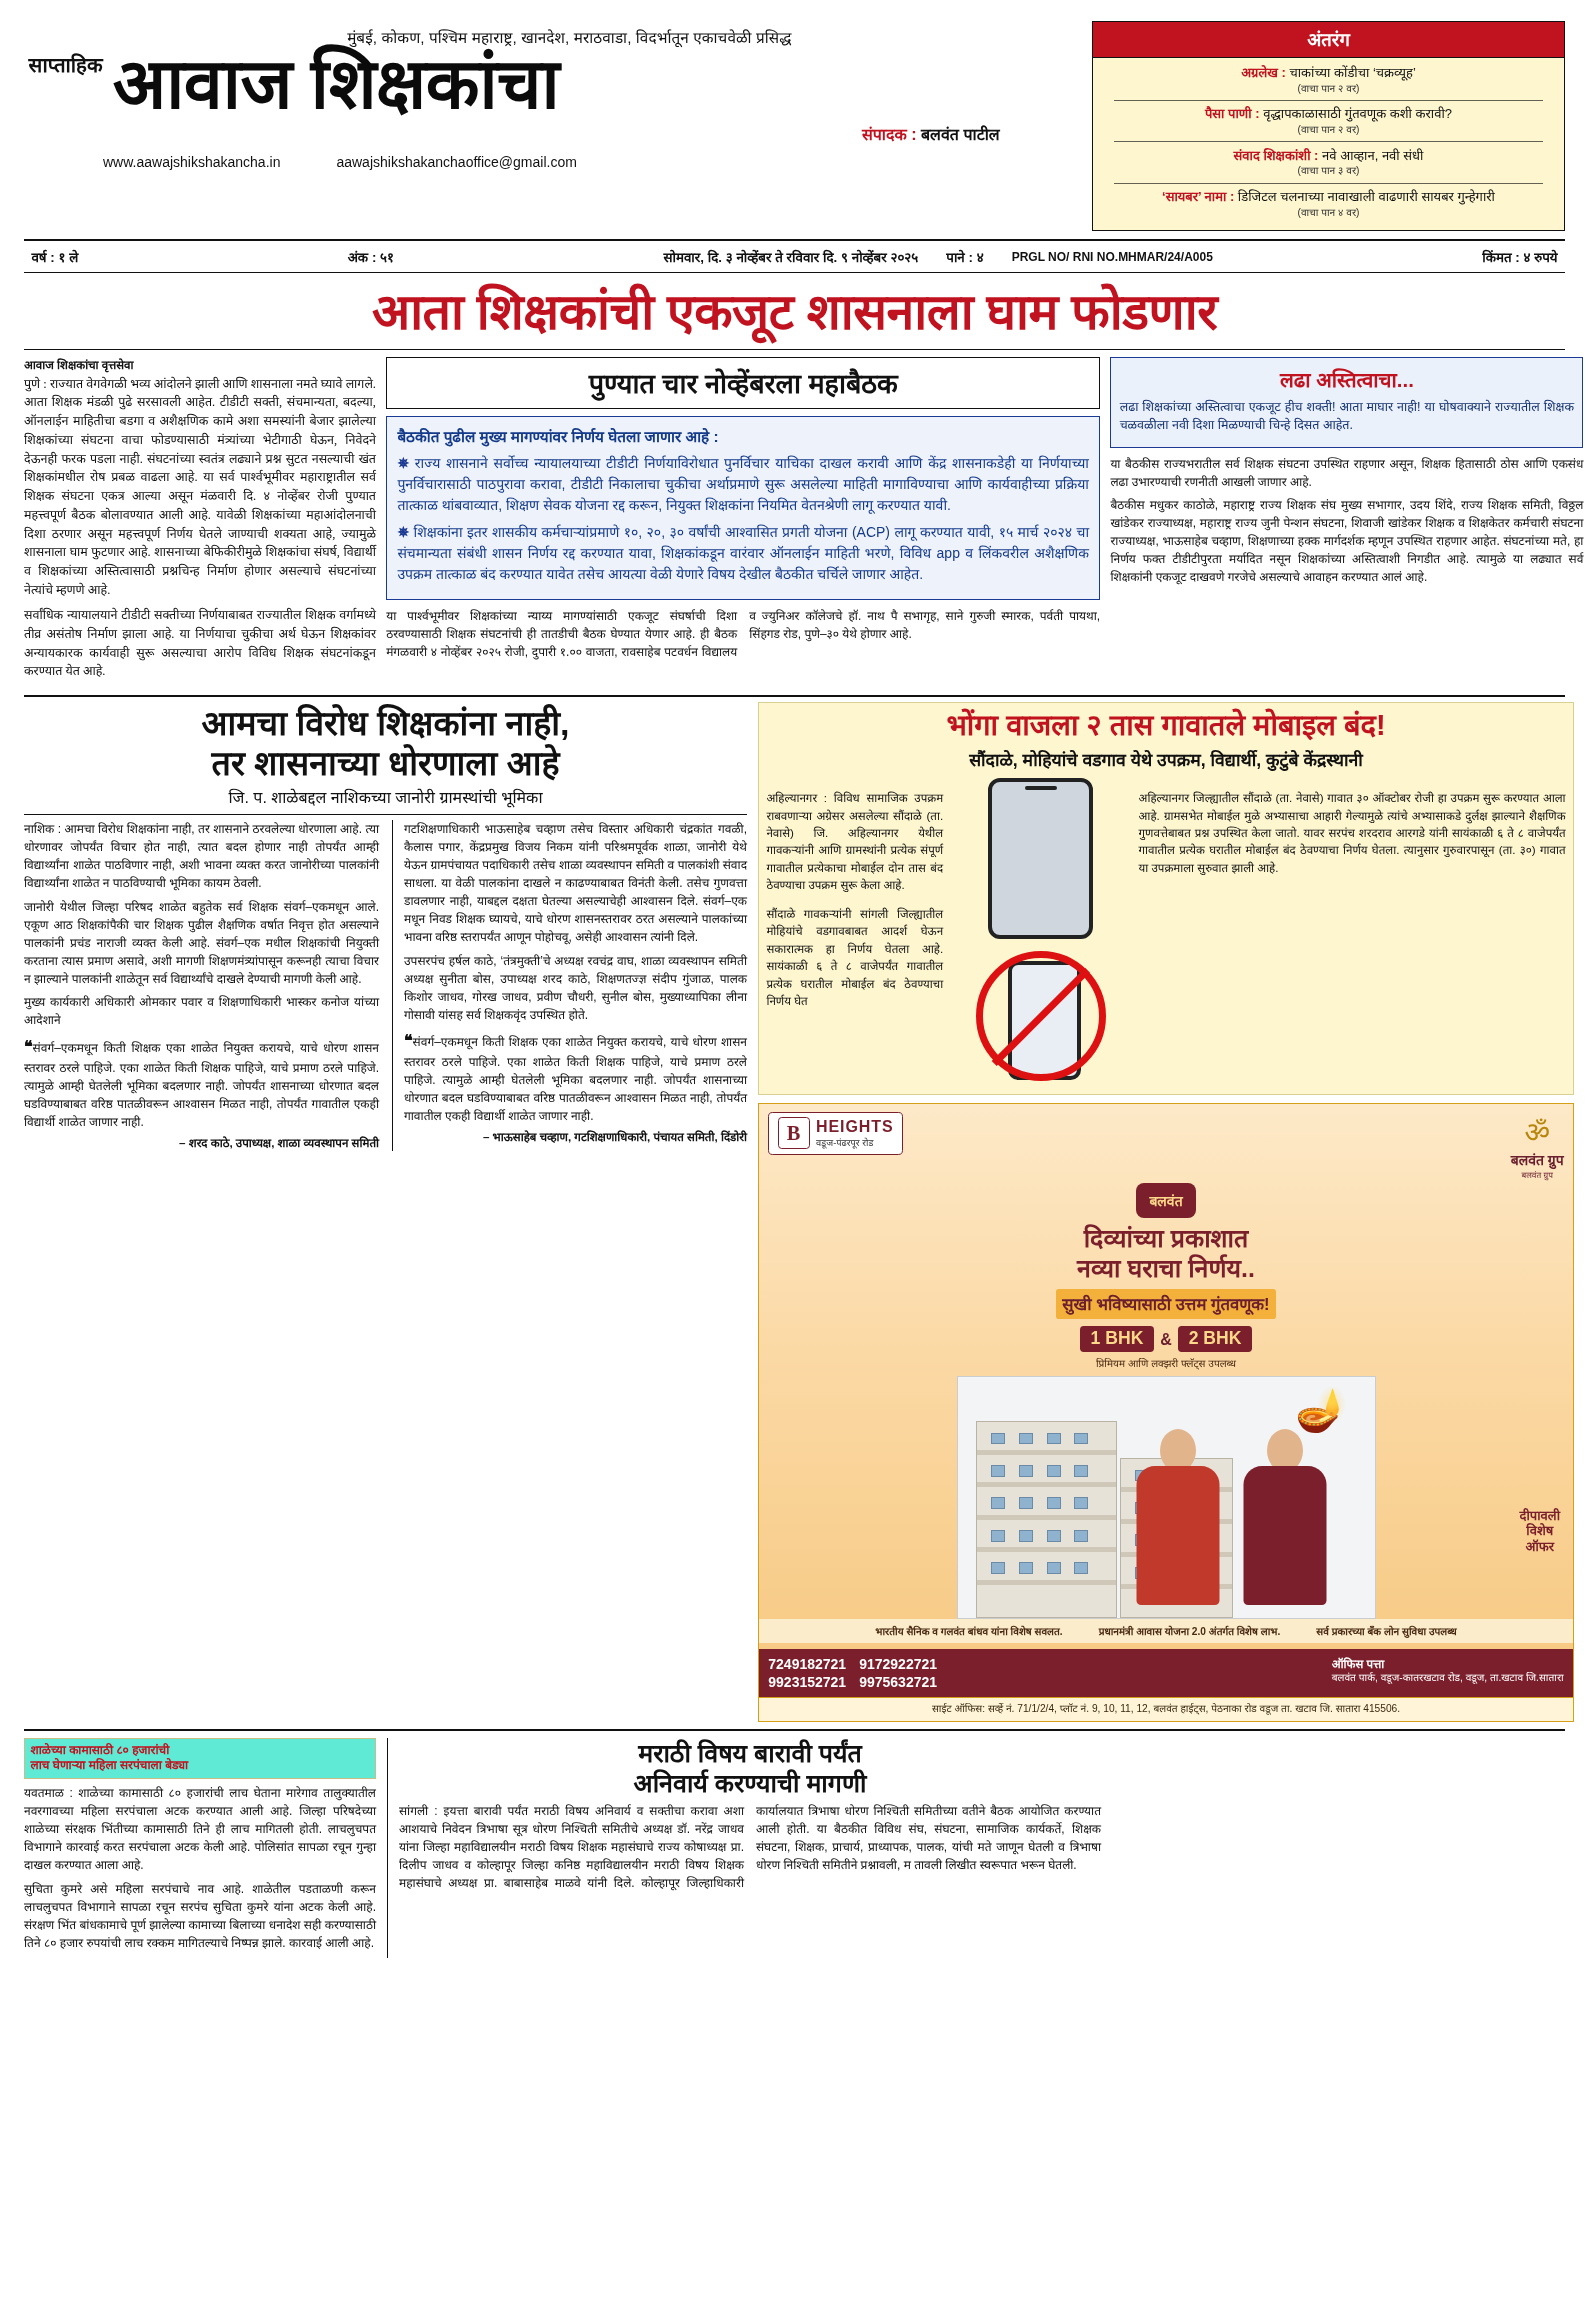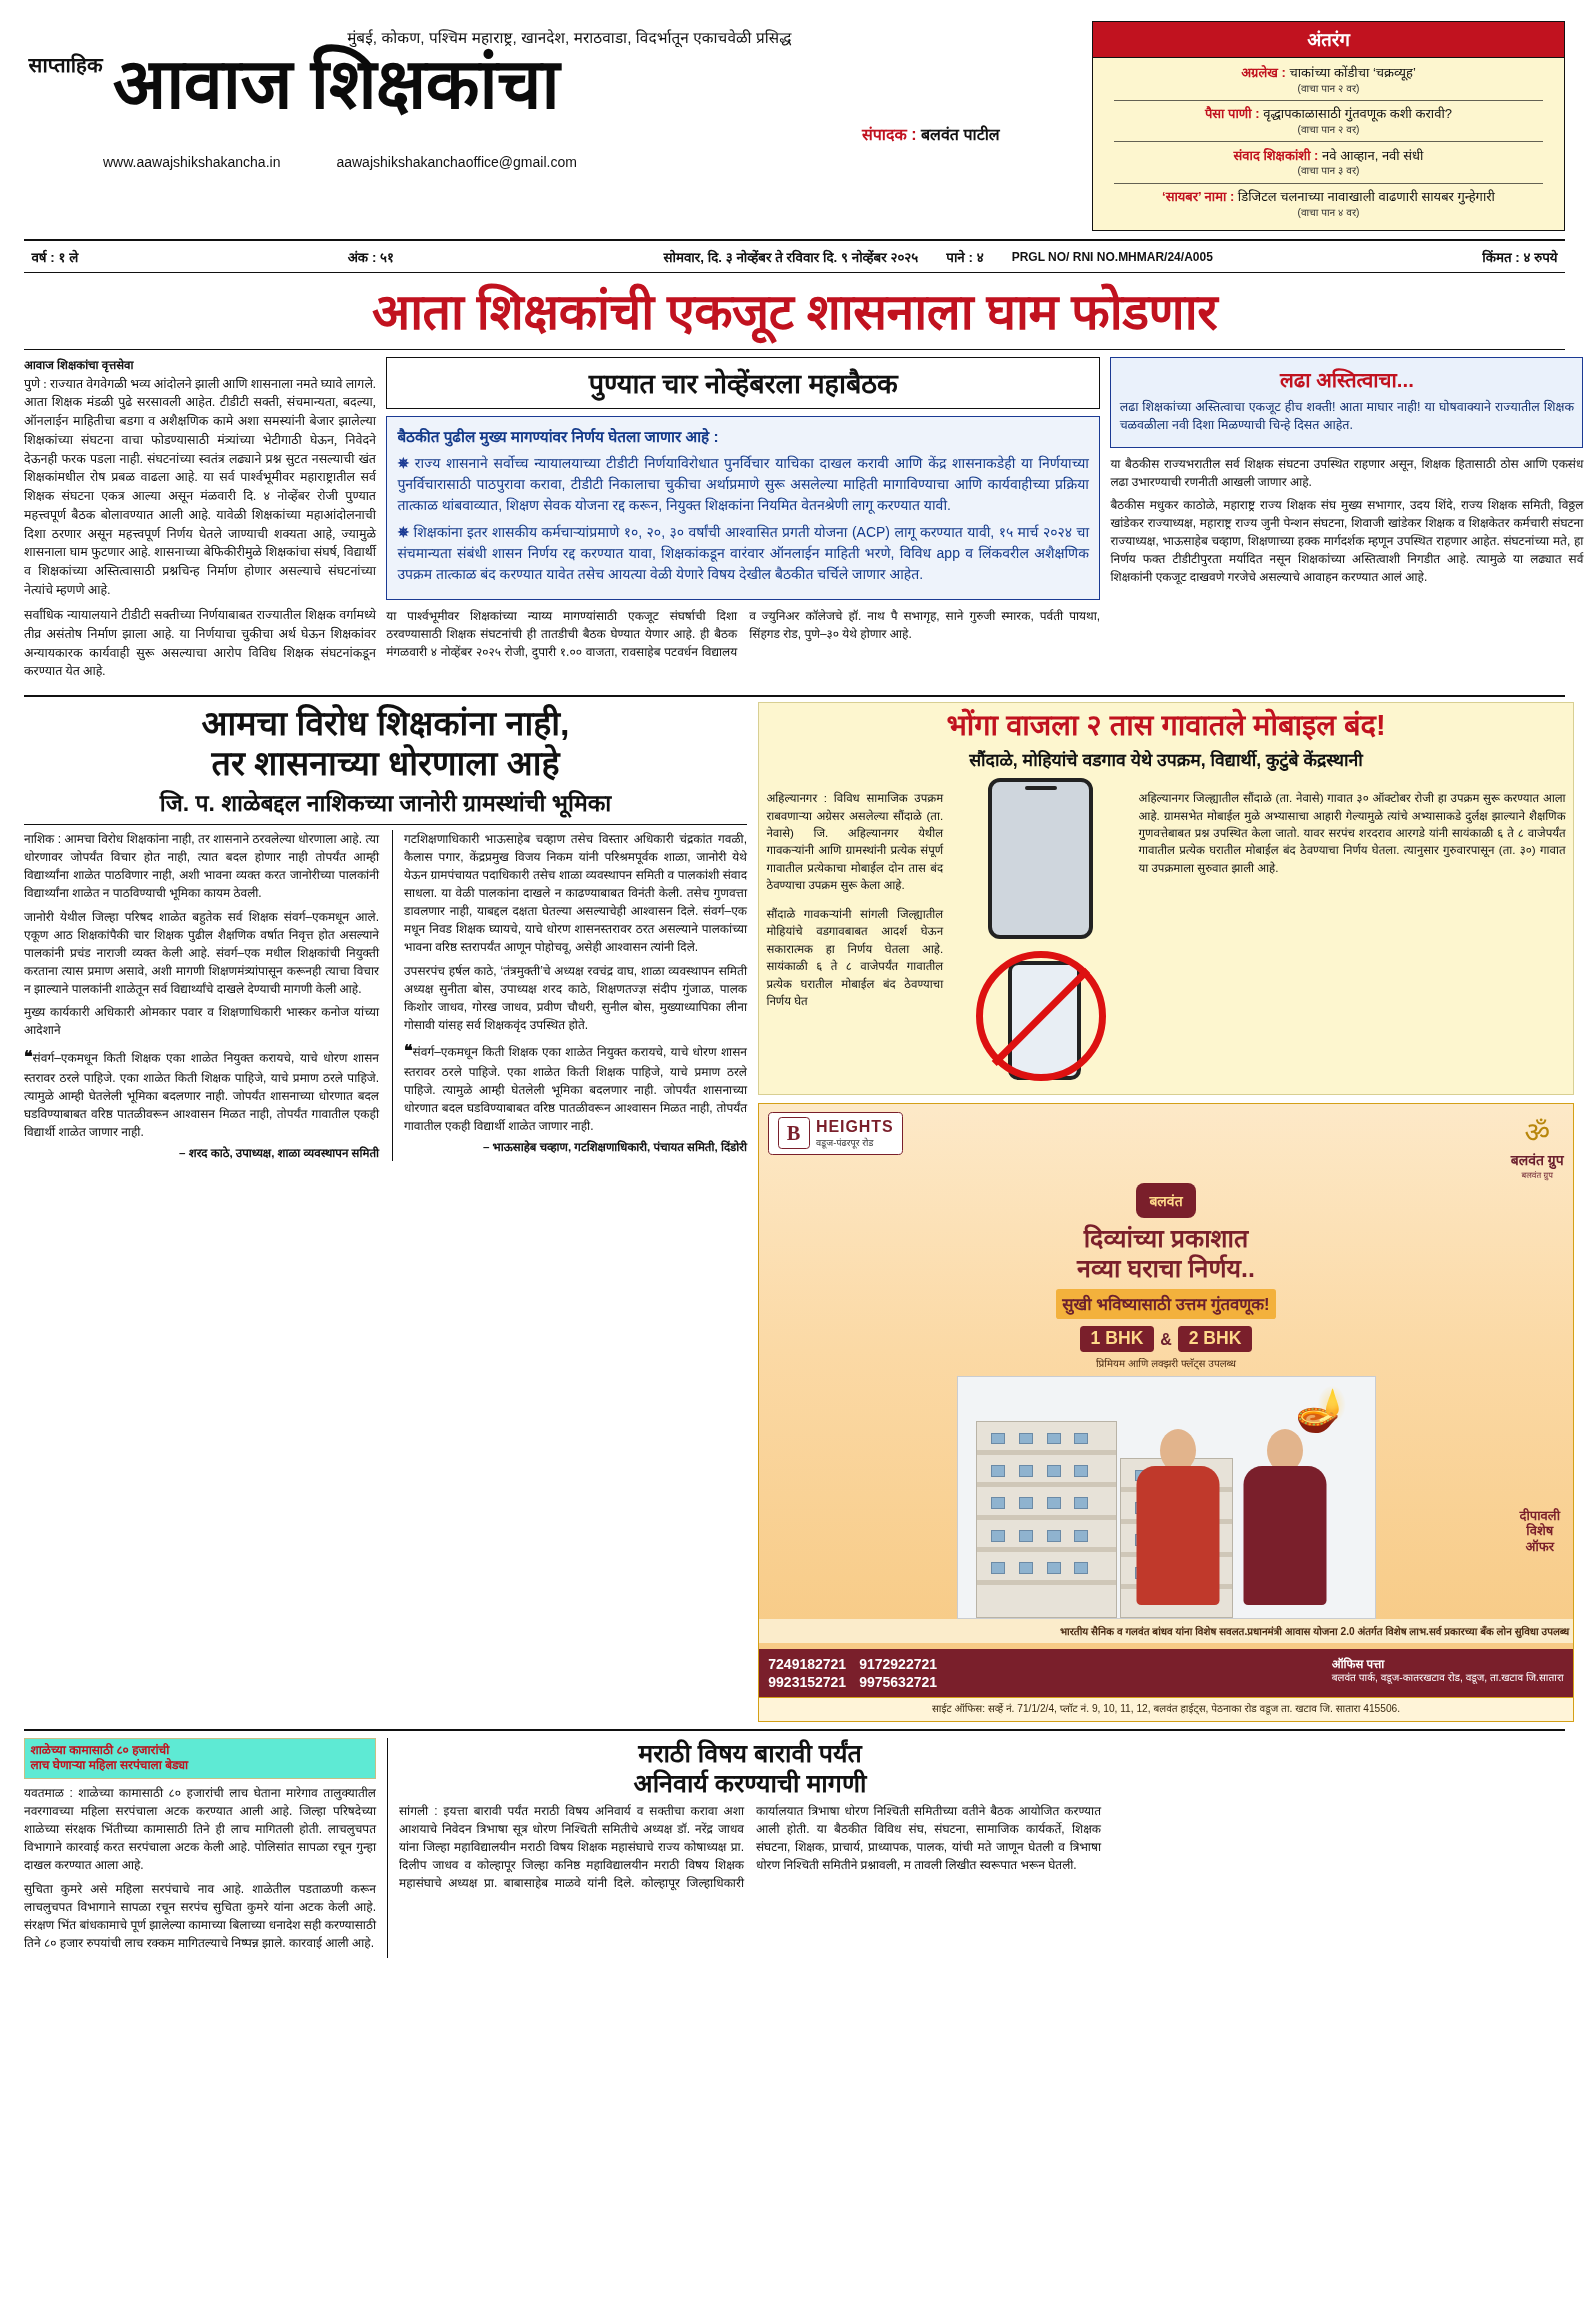--- a/index.html
+++ b/index.html
@@ -96,21 +96,21 @@
   .ladha h3{margin:0 0 4.6px 0;color:#c1121f;font-size:20.4px;font-weight:700;text-align:center;}
   .ladha p{margin:0 0 5.6px 0;font-size:12.5px;line-height:1.45;text-align:justify;color:#13306e;}
   .ladha-after{font-size:12px;line-height:1.5;text-align:justify;margin-top:6.5px;}
   .ladha-after p{margin:0 0 5.6px 0;}
   
   .band2{display:grid;grid-template-columns:723px 816px;gap:11px;margin-top:4.6px;}
   .hl2{
     font-size:34px;font-weight:700;line-height:1.16;text-align:center;color:#111;padding:2.8px 0 0.9px 0;
   }
   .hl2 .l2{display:block;}
-  .subhl2{font-size:23px;font-weight:700;text-align:center;margin-top:1.9px;margin-bottom:2px;}
+  .subhl2{font-size:16px;font-weight:400;text-align:center;margin-top:1.9px;margin-bottom:2px;}
   .cols3{display:grid;grid-template-columns:1fr 1fr;gap:13px;font-size:12px;line-height:1.5;text-align:justify;}
   .cols3 p{margin:0 0 5.6px 0;}
   .quote{
     font-size:12px;line-height:1.5;text-align:justify;margin-top:2.8px;
   }
   .quote .qm{font-size:16px;font-weight:700;}
   .sign{text-align:right;font-weight:700;font-size:11.6px;margin-top:2.8px;}
   
   .yellowbox{background:#fdf6cf;border:0.9px solid #d8cf93;padding:6.5px 7.4px 8.3px 7.4px;}
   .hl3{color:#c1121f;font-size:29px;font-weight:700;text-align:center;line-height:1.15;}
@@ -182,21 +182,21 @@
   .ad-footer{
     background:#7a1f2b;color:#fff;margin-top:6.5px;padding:6.5px 9.3px;font-size:12px;
     display:flex;justify-content:space-between;gap:7.4px;align-items:flex-start;
   }
   .ad-footer .phones{display:grid;grid-template-columns:1fr 1fr;gap:2.8px 13px;font-size:14px;font-weight:700;}
   .ad-footer .addr{max-width:352px;font-size:10.2px;line-height:1.35;}
   .ad-footer .addr b{display:block;font-size:11.6px;}
   .ad-strip{
     background:#fff4d8;border-top:1.4px solid #d4a017;padding:4.6px 8.3px;font-size:10.2px;color:#3a2a10;text-align:center;line-height:1.35;
   }
-  .bullets{display:flex;justify-content:flex-end;background:#fbeccb;padding:4.6px 3.7px;font-size:10.2px;font-weight:700;color:#4a2a12;}
+  .bullets{display:flex;justify-content:center;background:#fbeccb;padding:4.6px 3.7px;font-size:10.2px;font-weight:700;color:#4a2a12;gap:36px;}
   
   .band3{display:grid;grid-template-columns:352px 714px;gap:11px;margin-top:6.5px;}
   .smallhead{
     background:#5eead4;border:0.9px solid #c8bf84;color:#c1121f;font-size:12px;font-weight:700;
     text-align:left;padding:4.6px 5.6px;line-height:1.25;
   }
   .hl4{font-size:25px;font-weight:700;line-height:1.2;text-align:center;margin-bottom:4.6px;}
   .dateline{font-size:12px;line-height:1.5;text-align:justify;}
   .dateline p{margin:0 0 5.6px 0;}
   .c2{column-count:2;column-gap:12px;}

